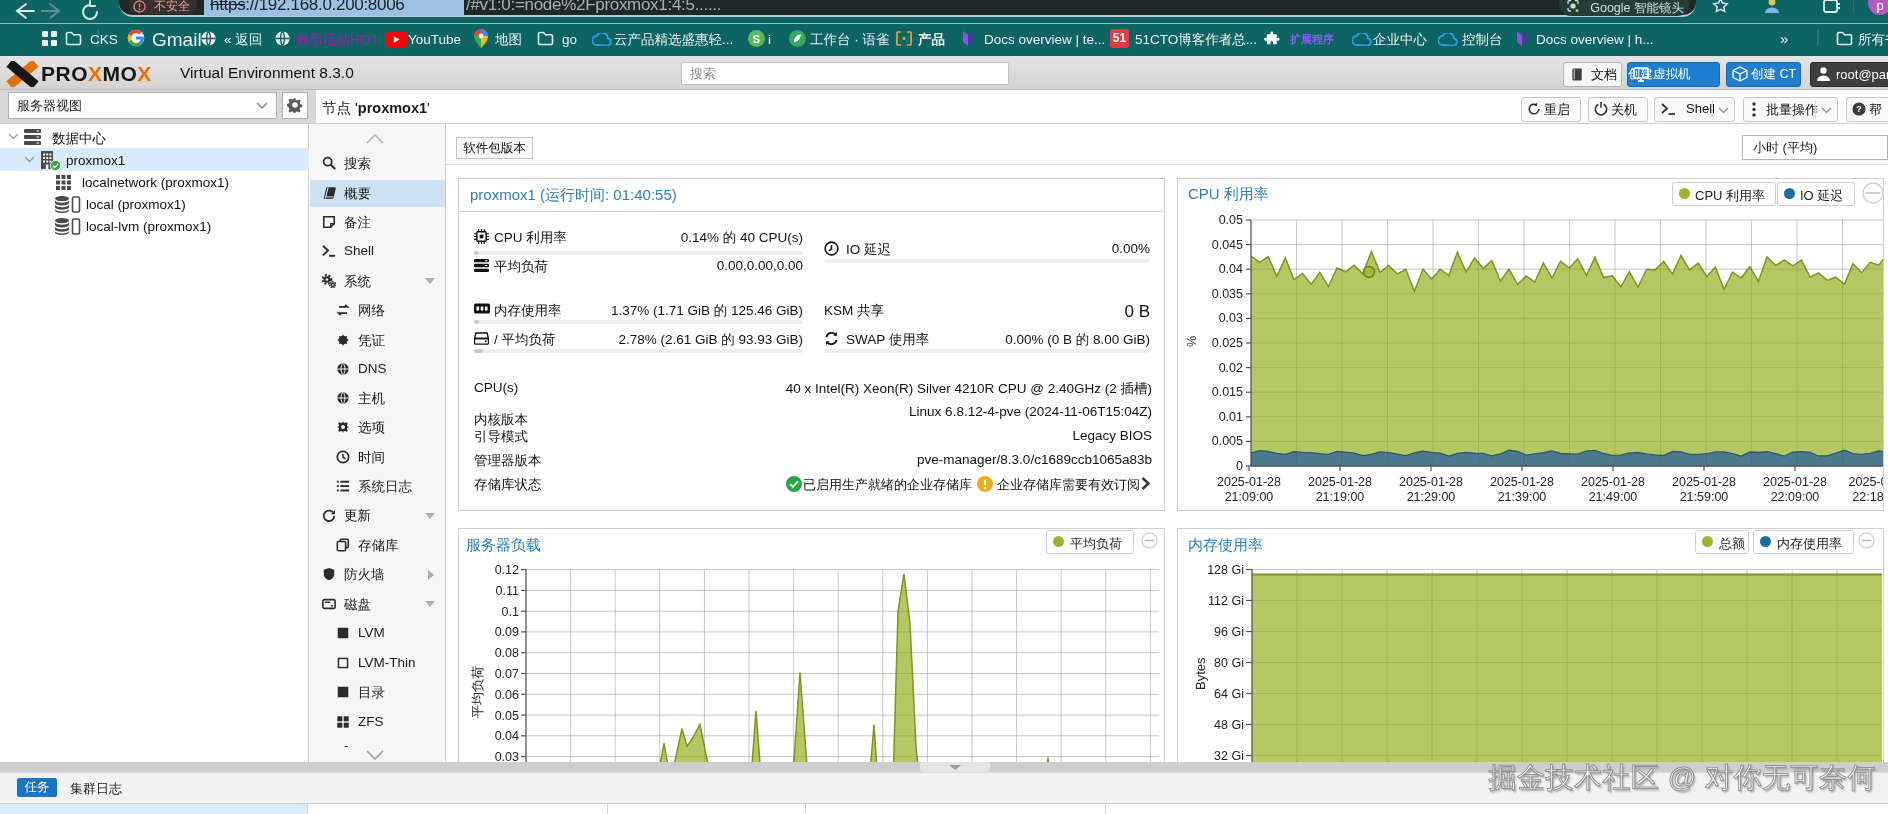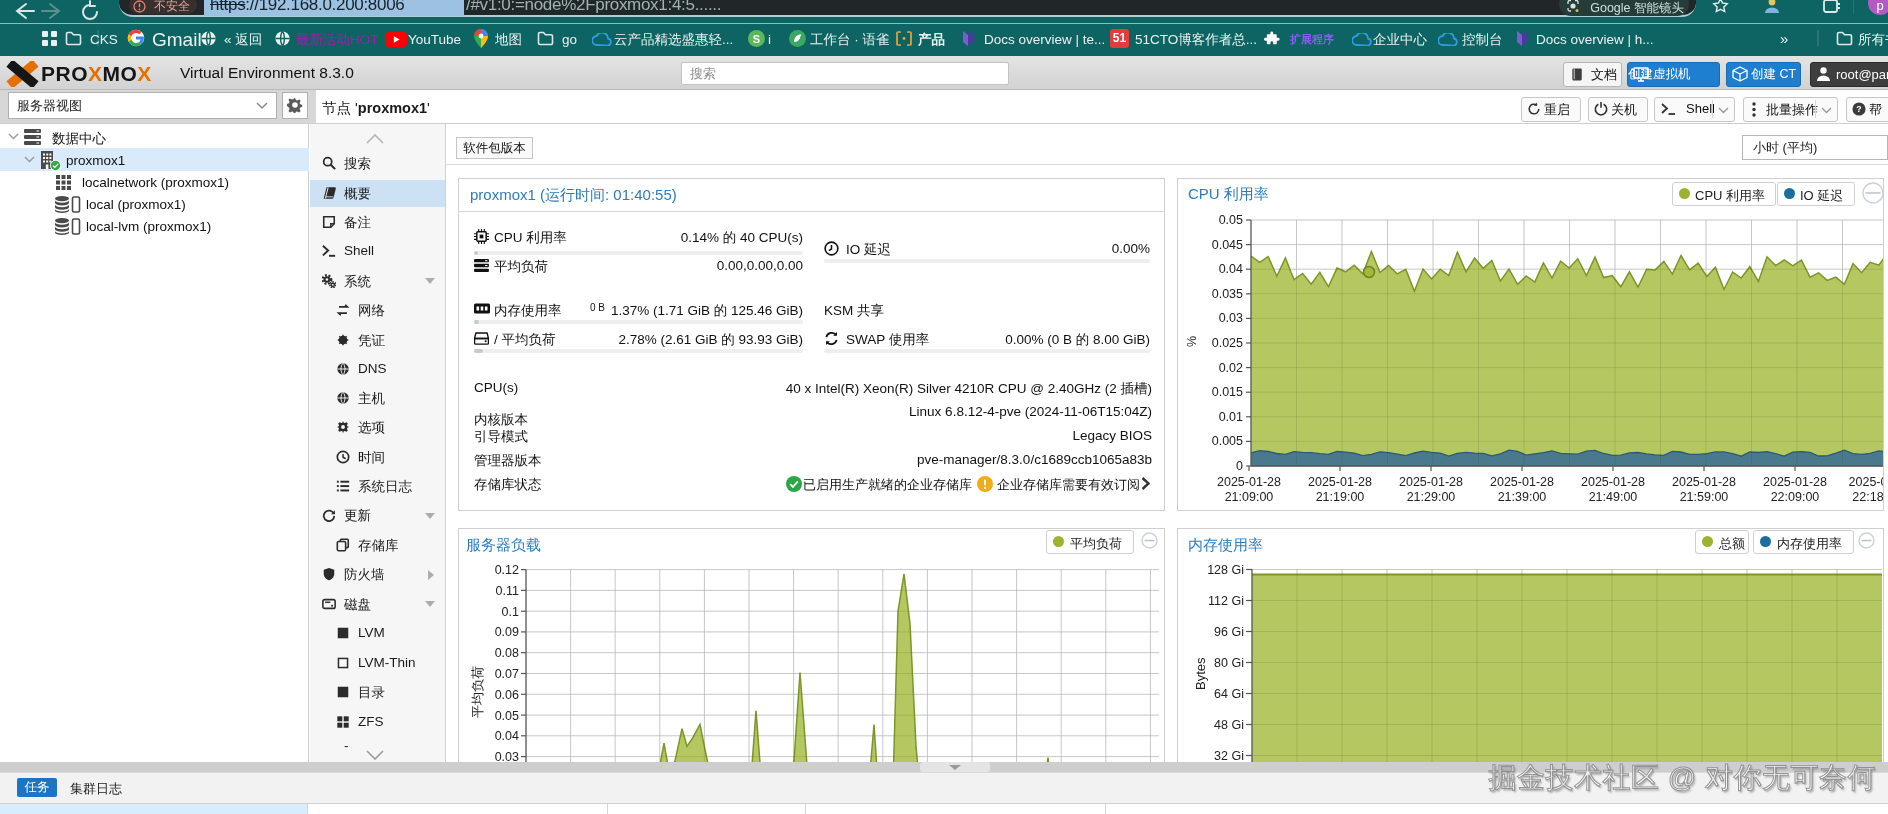--- a/index.html
+++ b/index.html
@@ -493,21 +493,21 @@
 <div class="abs" style="left:474px;top:349px;width:329px;height:4px;background:#eee;border-radius:2px"></div>
 <div class="abs" style="left:474px;top:349px;width:9px;height:4px;background:#c3cbd2;border-radius:2px"></div>
 <svg class="abs" style="left:824px;top:241px" width="15" height="15" viewBox="0 0 16 16">
     <circle cx="8" cy="8" r="6.8" fill="none" stroke="#111" stroke-width="1.7"></circle>
     <path d="M8 4.2 V8.5 L5.2 10.2" fill="none" stroke="#111" stroke-width="1.6"></path>
   </svg>
 <div class="abs" style="left:846px;top:240.5px;font-size:13.5px;color:#111">IO 延迟</div>
 <div class="abs" style="left:590px;top:240.5px;width:560px;text-align:right;font-size:13.5px;color:#111">0.00%</div>
 <div class="abs" style="left:824px;top:259px;width:326px;height:4px;background:#eee;border-radius:2px"></div>
 <div class="abs" style="left:824px;top:301.5px;font-size:13.5px;color:#111">KSM 共享</div>
-<div class="abs" style="left:590px;top:301.5px;width:560px;font-size:10px;color:#111">0 B</div>
+<div class="abs" style="left:590px;top:301.5px;width:560px;text-align:right;font-size:17px;color:#111">0 B</div>
 <svg class="abs" style="left:824px;top:331px" width="15" height="15" viewBox="0 0 16 16">
     <path d="M2.5 6.5 a6 6 0 0 1 10.6-2.2 M13.5 9.5 a6 6 0 0 1-10.6 2.2" fill="none" stroke="#111" stroke-width="1.9"></path>
     <path d="M13.8 1 v4 h-4z" fill="#111"></path>
     <path d="M2.2 15 v-4 h4z" fill="#111"></path>
   </svg>
 <div class="abs" style="left:846px;top:330.5px;font-size:13.5px;color:#111">SWAP 使用率</div>
 <div class="abs" style="left:590px;top:330.5px;width:560px;text-align:right;font-size:13.5px;color:#111">0.00% (0 B 的 8.00 GiB)</div>
 <div class="abs" style="left:824px;top:349px;width:326px;height:4px;background:#eee;border-radius:2px"></div>
 <div class="abs" style="left:474px;top:379.5px;font-size:13.5px;color:#111">CPU(s)</div>
 <div class="abs" style="left:592px;top:379.5px;width:560px;text-align:right;font-size:13.5px;color:#111">40 x Intel(R) Xeon(R) Silver 4210R CPU @ 2.40GHz (2 插槽)</div>

